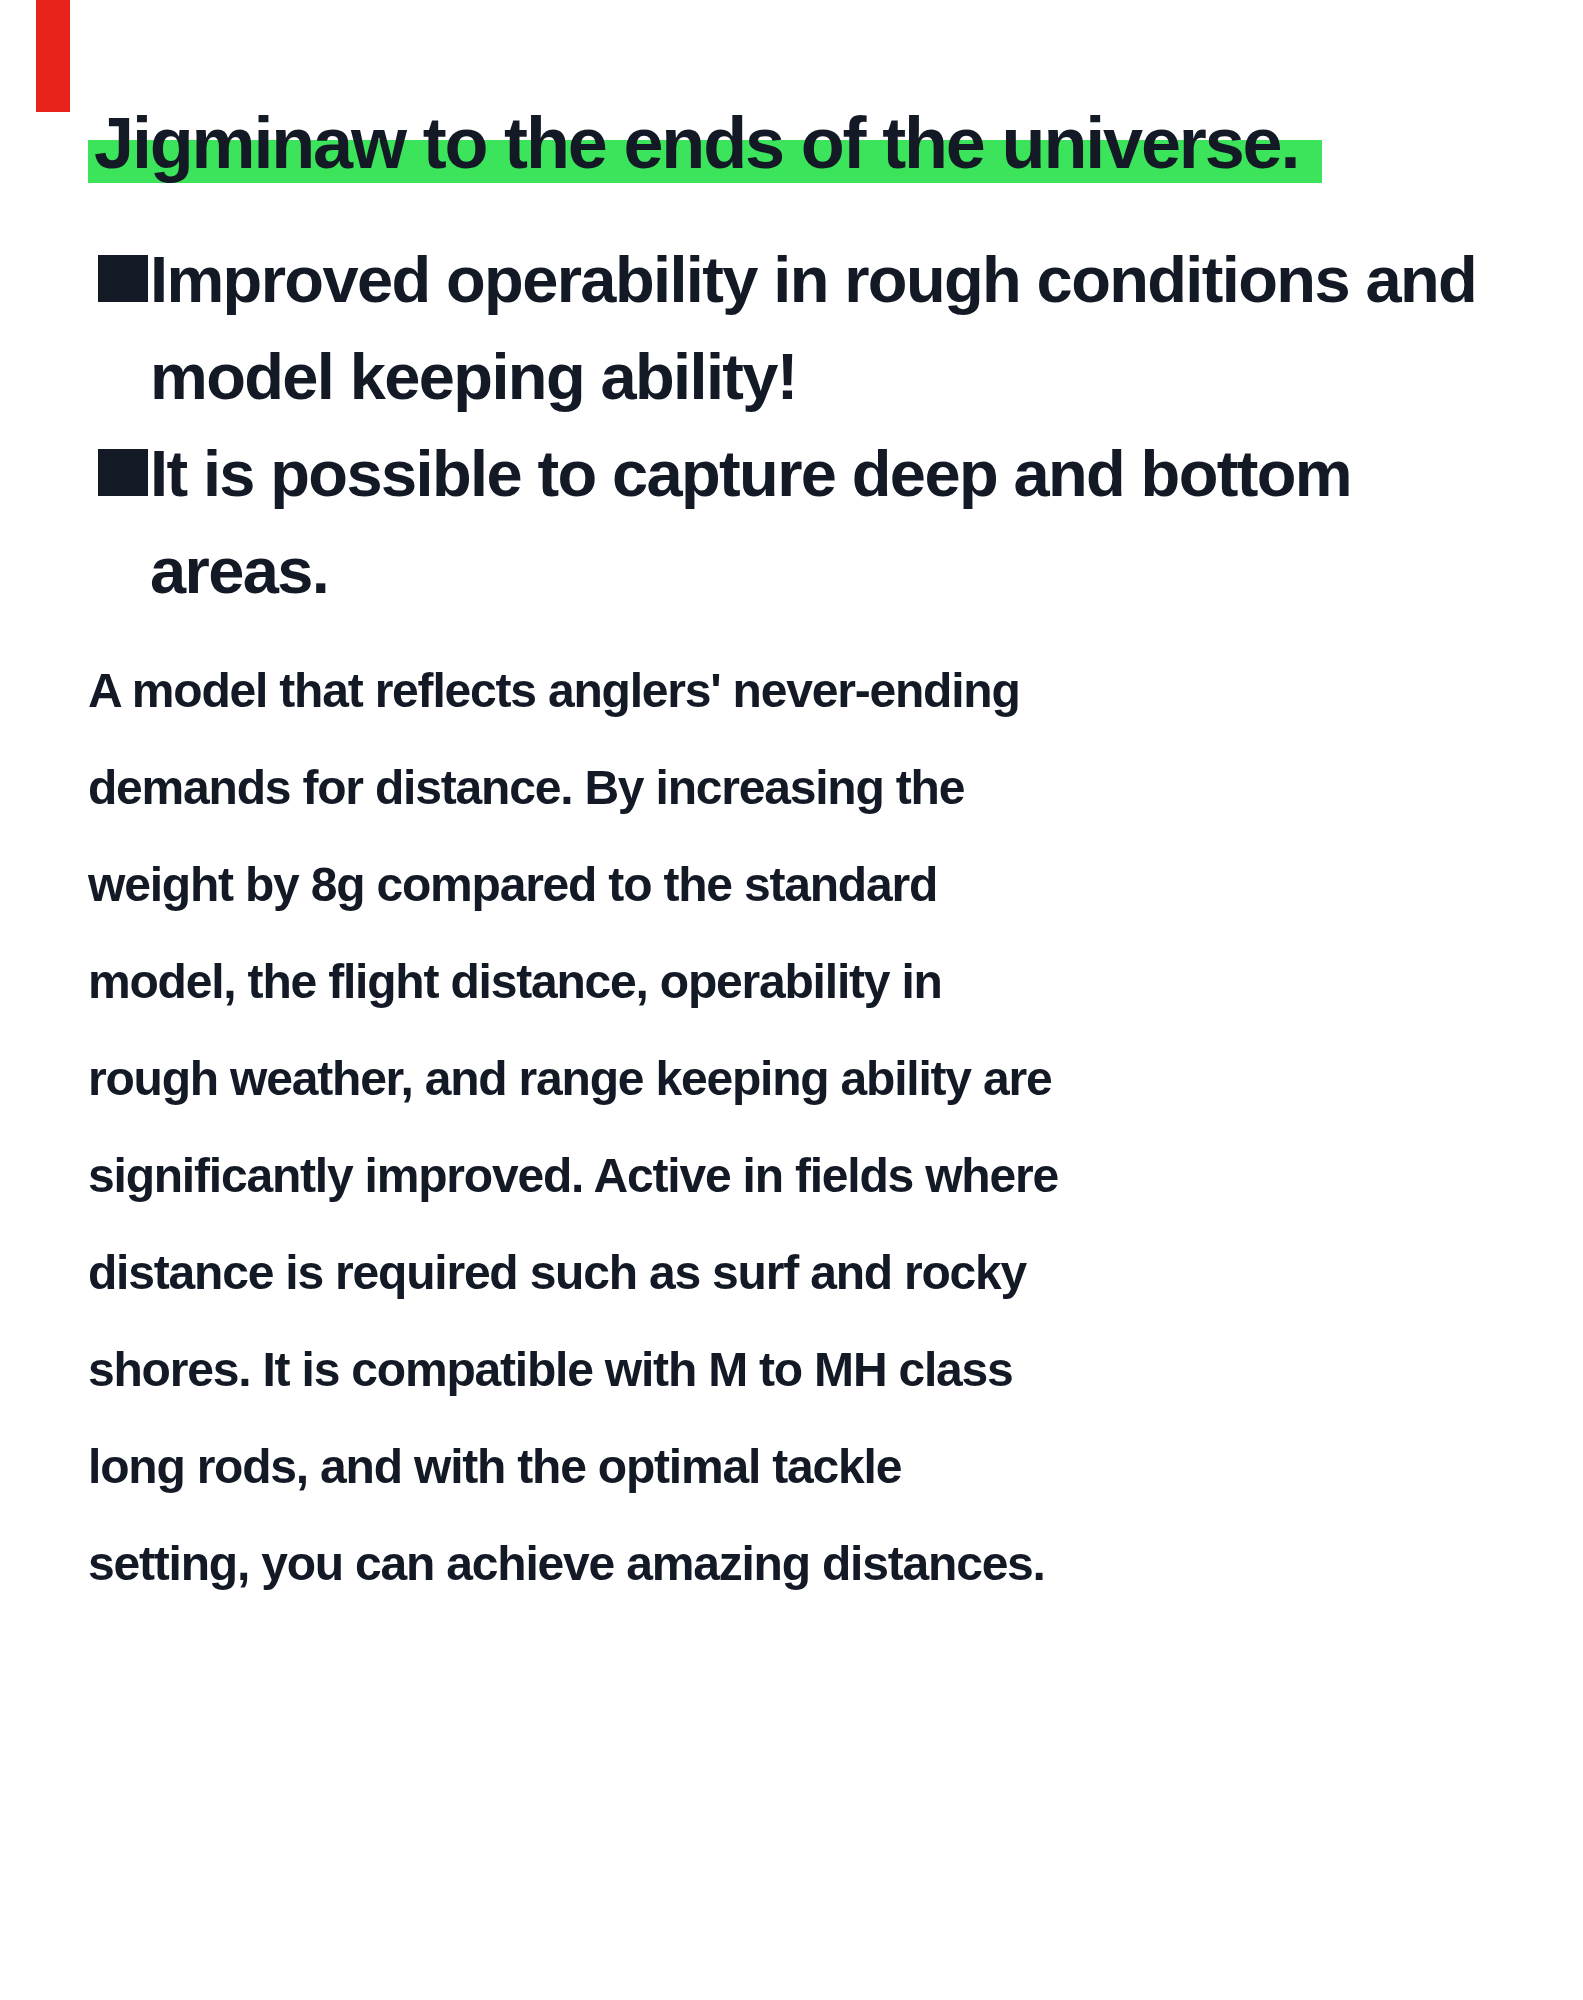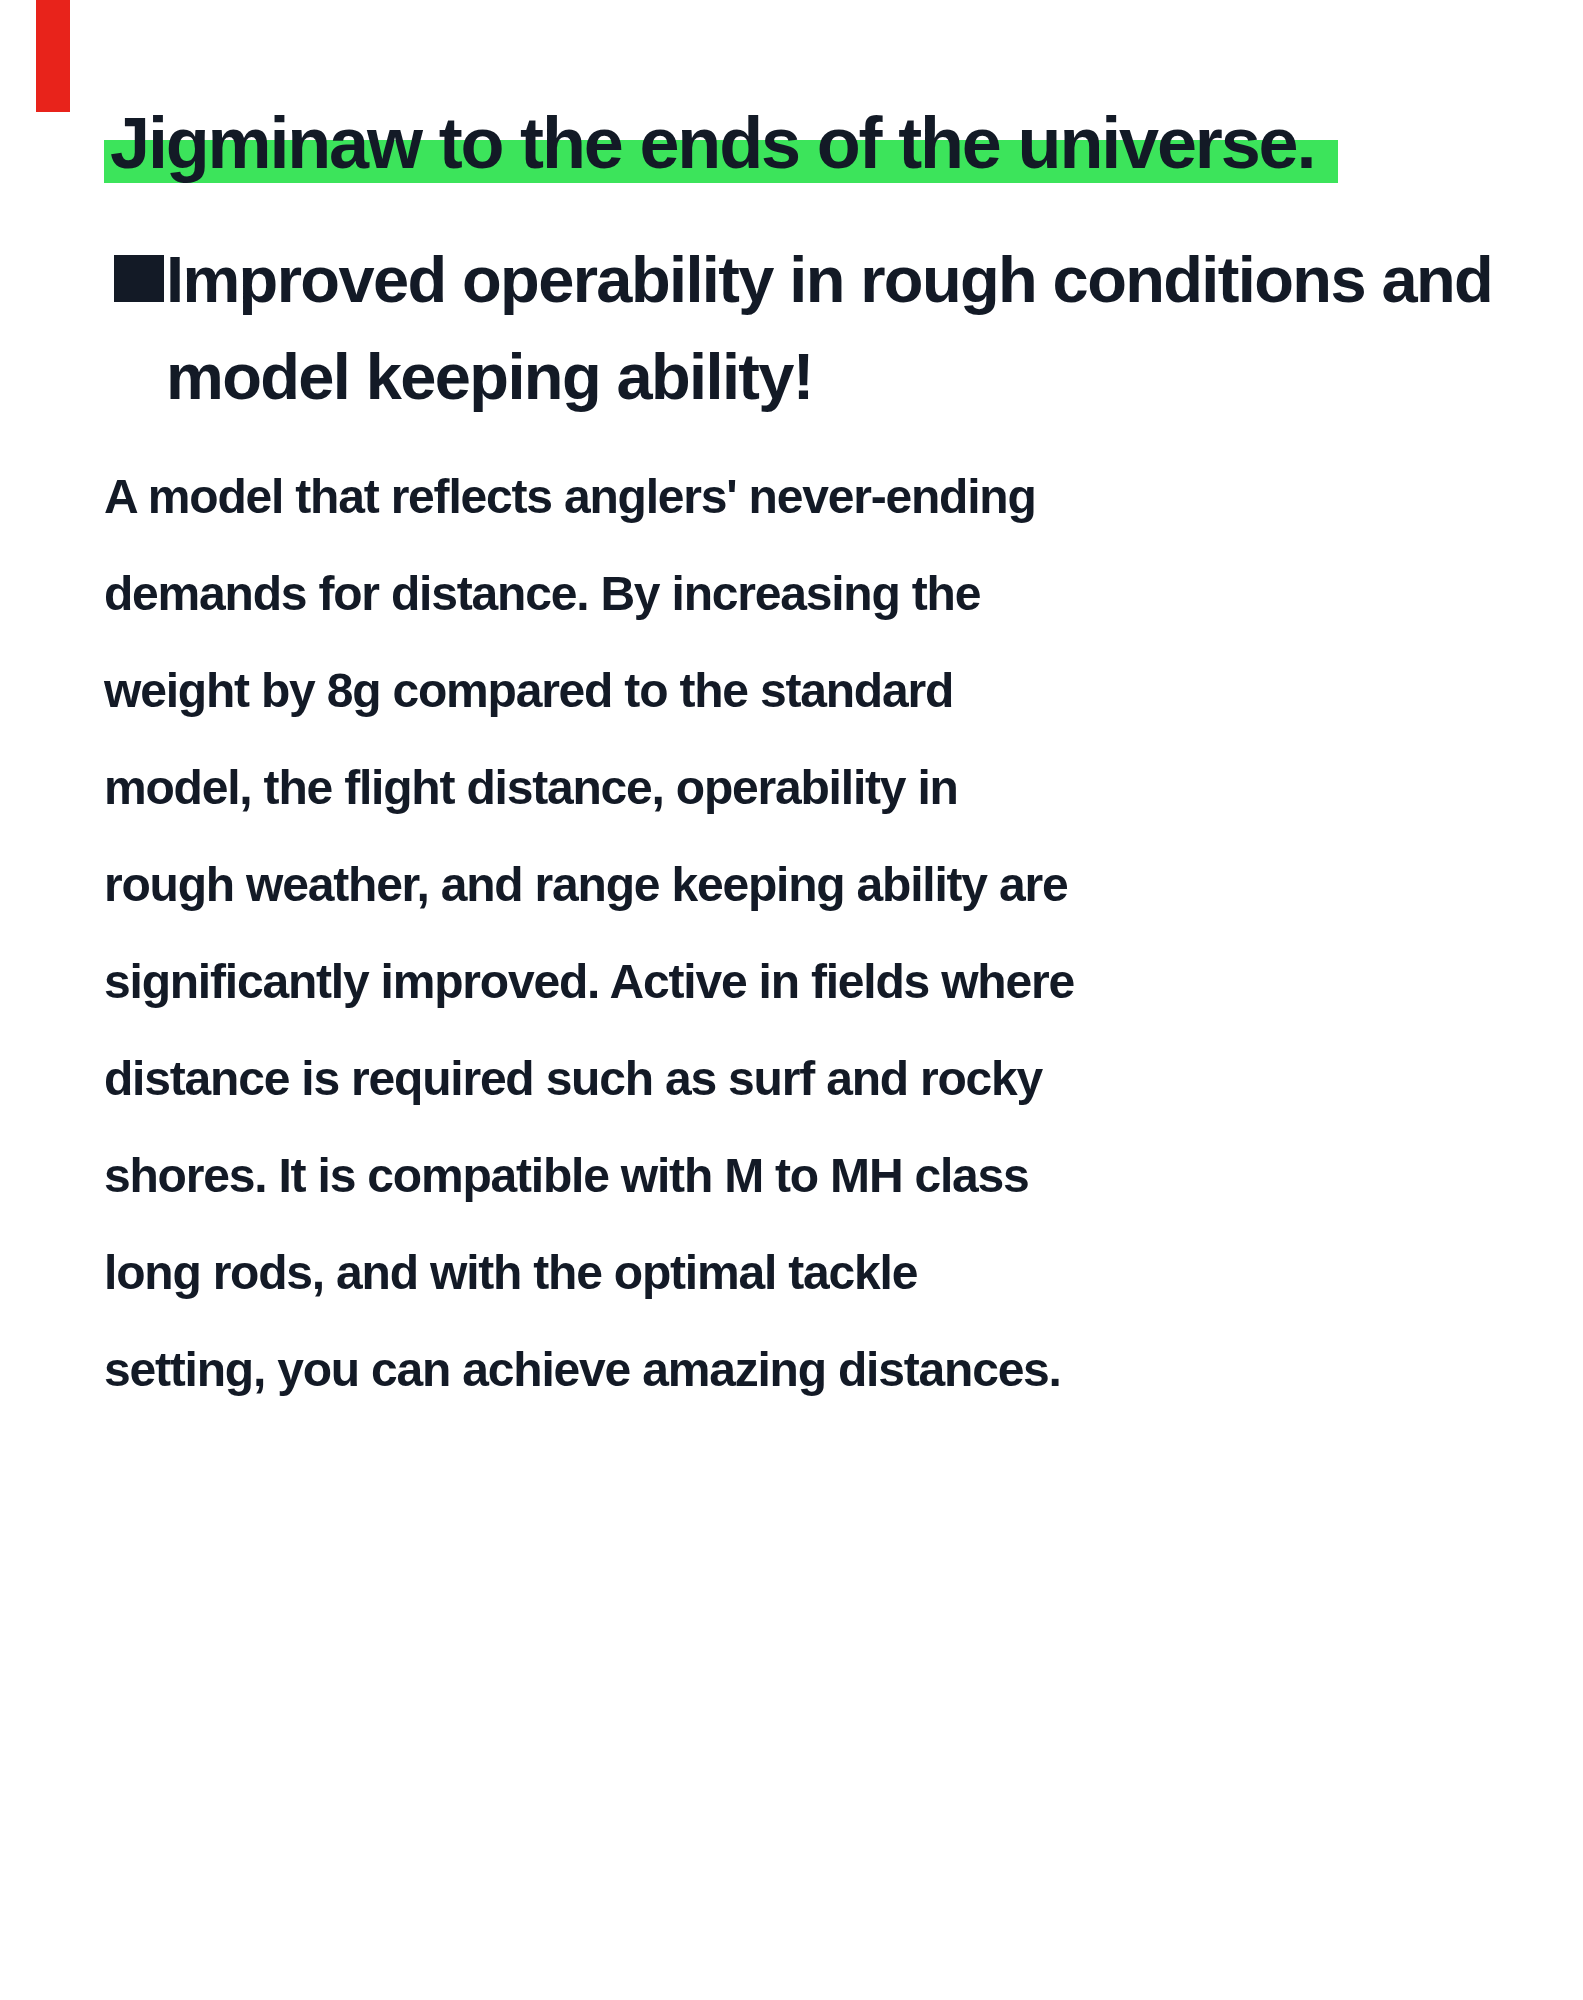--- a/index.html
+++ b/index.html
@@ -19,21 +19,21 @@
     color:var(--text-color);
   }
   .red-bar{
     position:absolute;
     left:36px;top:0;
     width:34px;height:112px;
     background:var(--marker-red);
   }
   .content{
     position:absolute;
-    left:16px;top:0;right:0;
+    left:0;top:0;right:0;
     padding:100px 60px 0 88px;
     box-sizing:border-box;
   }
   .heading{
     margin:0;
     font-size:72px;
     line-height:86px;
     letter-spacing:-0.03em;
     white-space:nowrap;
     font-weight:700;
@@ -71,20 +71,22 @@
 </head>
 <body>
 
 <div class="page">
   <div class="red-bar"></div>
   <div class="content">
     <h1 class="heading"><span class="hl">Jigminaw to the ends of the universe.</span></h1>
     <div class="bullets">
       <div class="bullet"><span class="marker"></span><span>Improved operability in rough conditions and
 model keeping ability!</span></div>
+      <div class="bullet"><span class="marker"></span><span>It is possible to capture deep and bottom
+areas.</span></div>
     </div>
     <div class="para">A model that reflects anglers' never-ending
 demands for distance. By increasing the
 weight by 8g compared to the standard
 model, the flight distance, operability in
 rough weather, and range keeping ability are
 significantly improved. Active in fields where
 distance is required such as surf and rocky
 shores. It is compatible with M to MH class
 long rods, and with the optimal tackle

